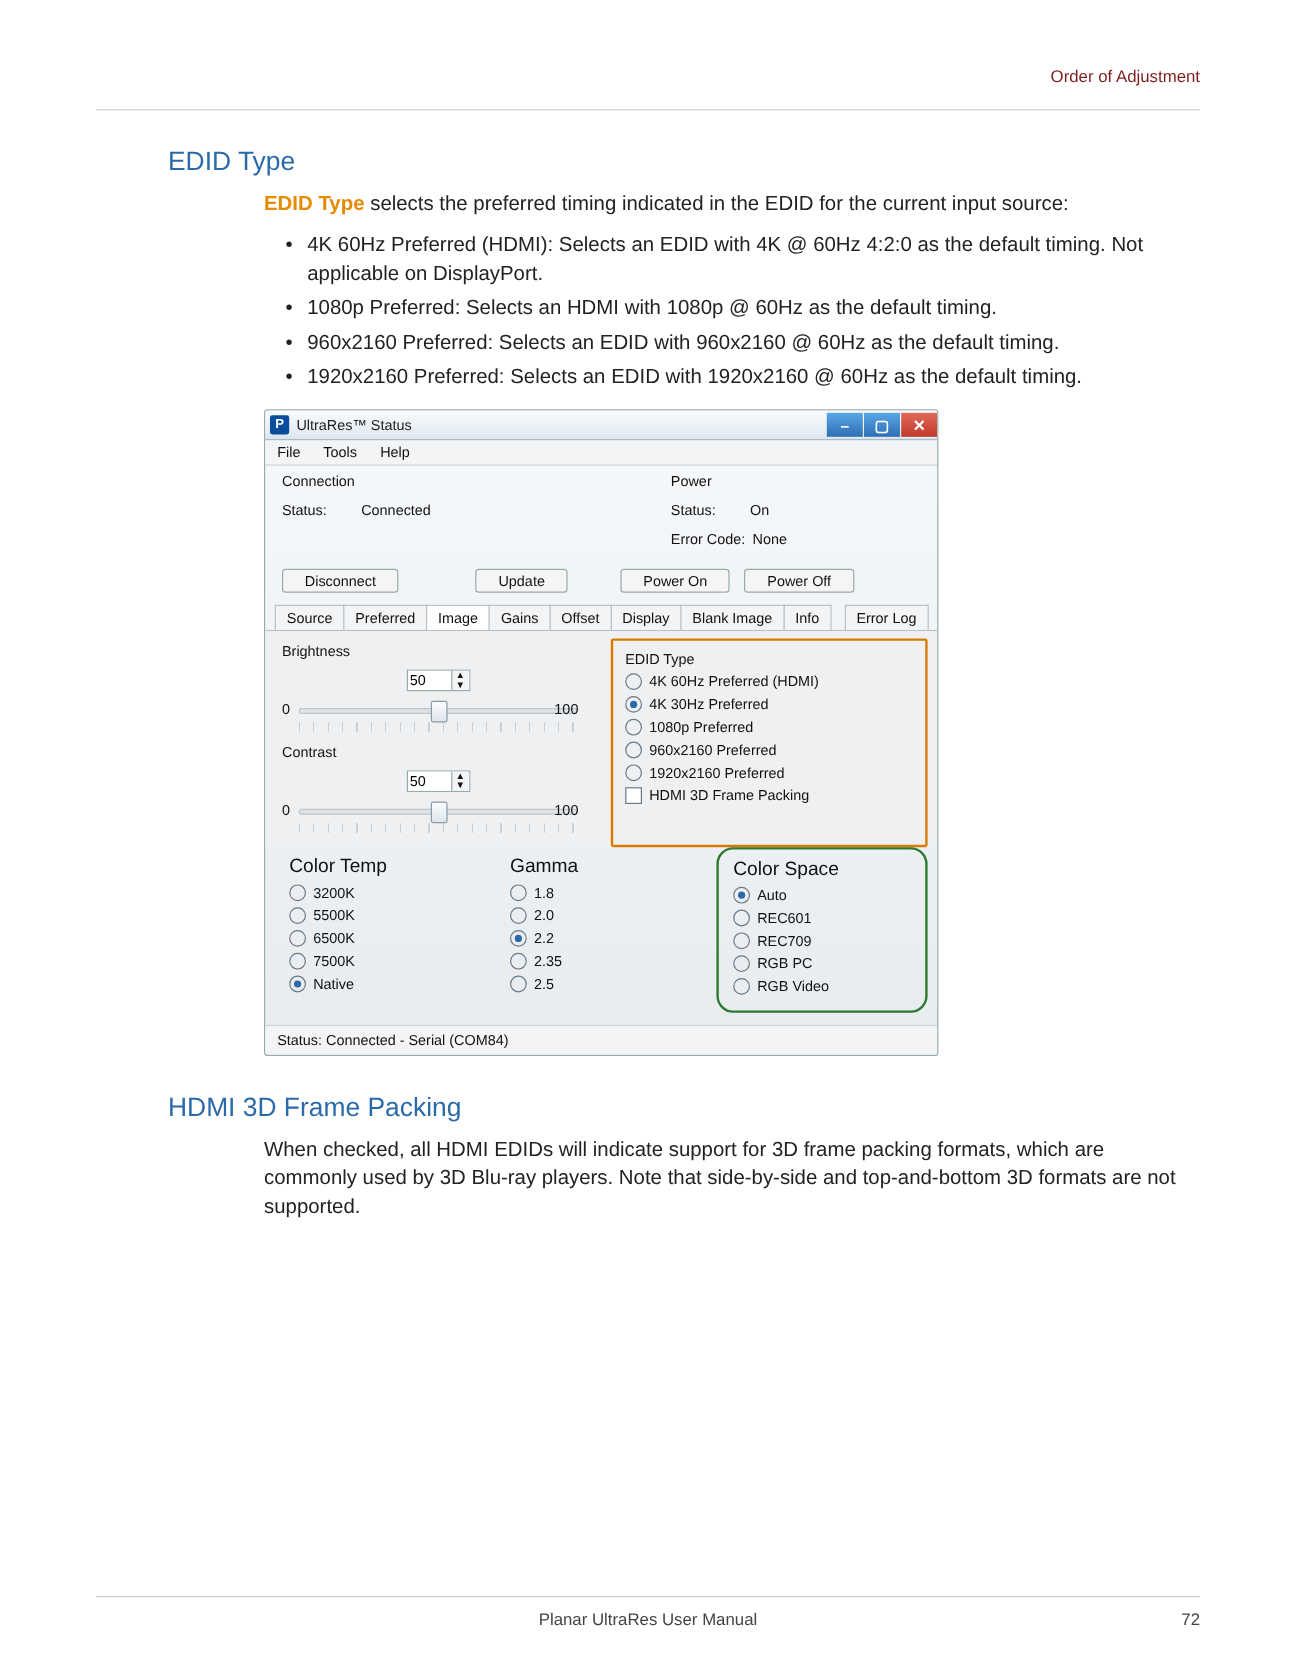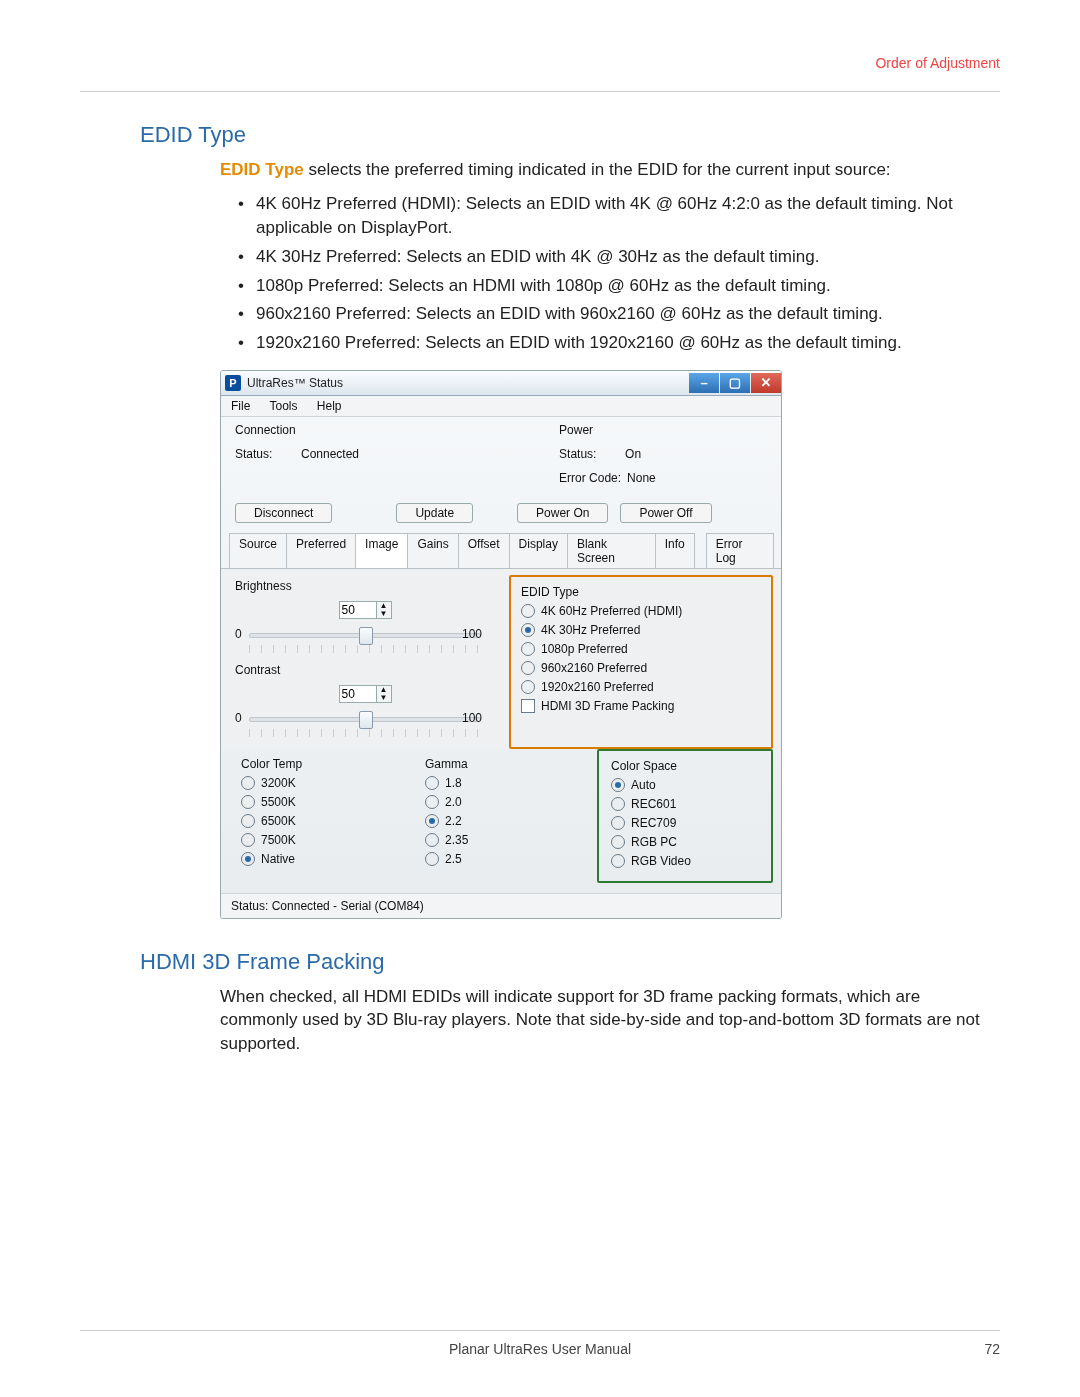--- a/index.html
+++ b/index.html
@@ -1,18 +1,18 @@
 <!DOCTYPE html>
 <html><head>
 <meta charset="utf-8">
 <style>
 html,body{margin:0;padding:0;background:#fff;color:#222;font-family:"Segoe UI",Arial,sans-serif}
 .page{width:1080px;height:1397px;box-sizing:border-box;padding:55px 80px 40px 80px;position:relative}
 .topline{border-top:1px solid #ccc;margin-top:20px}
-.header-right{text-align:right;font-size:14px;color:#ef4444;margin-bottom:4px}
+.header-right{text-align:right;font-size:14px;color:#7f1d1d;margin-bottom:4px}
 .content{margin-left:60px;margin-right:14px}
 h2{font-family:"Segoe UI",Arial,sans-serif;font-weight:400;color:#2a6aa8;font-size:22px;margin:30px 0 10px 0}
 .body-indent{margin-left:80px}
 .lead{font-size:17px;line-height:1.4;margin:0 0 10px 0}
 .term{color:#e68a00;font-weight:700}
 ul.bullets{list-style:none;padding:0;margin:0 0 14px 18px}
 ul.bullets li{font-size:17px;line-height:1.45;margin:4px 0;position:relative;padding-left:18px}
 ul.bullets li:before{content:"•";position:absolute;left:0;top:0;color:#222}
 .shot{width:560px;margin:10px 0 20px 0;border:1px solid #9aa;border-radius:3px;overflow:hidden;font-size:12px;color:#111;background:linear-gradient(#f6f8fa,#e8ecef)}
 .tb{height:24px;background:linear-gradient(#fafcff,#dde6ee);border-bottom:1px solid #9ab;display:flex;align-items:center;justify-content:space-between;padding:0 0 0 4px}
@@ -52,42 +52,41 @@
 .slider .minv{position:absolute;left:0;top:2px;font-size:12px}
 .slider .maxv{position:absolute;right:13px;top:2px;font-size:12px}
 .ticks{height:8px;margin:0 14px;background:repeating-linear-gradient(to right,#c8ced4 0,#c8ced4 1px,transparent 1px,transparent 12px)}
 .opt{display:flex;align-items:center;gap:6px;margin:5px 0;font-size:12px}
 .radio{width:12px;height:12px;border:1px solid #6a7a88;border-radius:50%;display:flex;align-items:center;justify-content:center}
 .radio.sel:after{content:"";width:6px;height:6px;background:#2a6aa8;border-radius:50%}
 .chk{width:12px;height:12px;border:1px solid #6a7a88;background:#fff}
 .grp2{margin-top:10px}
 .bottom-row{display:flex;padding:0 8px 10px 8px;gap:12px}
 .panel{flex:1;padding:8px 12px}
-.panel .ptitle{font-size:12px;margin-bottom:0}
-.panel.colorspace{border:2px solid #2d7a33;border-radius:2px}
+.panel .ptitle{font-size:16px;margin-bottom:0}
+.panel.colorspace{border:2px solid #2d7a33;border-radius:14px}
 .status{border-top:1px solid #cfd5da;padding:5px 10px;font-size:12px;background:#f2f4f6}
 .footer{position:absolute;left:80px;right:80px;bottom:40px;border-top:1px solid #ccc;padding-top:10px;display:flex;justify-content:space-between;font-size:14px;color:#444}
 .footer .c{position:absolute;left:0;right:0;text-align:center}
 </style>
 </head>
 <body>
 
 <div class="page">
   <div class="header-right">Order of Adjustment</div>
   <div class="topline"></div>
 
   <div class="content">
     <h2>EDID Type</h2>
     <div class="body-indent">
       <p class="lead">
         <span class="term">EDID Type</span><span> selects the preferred timing indicated in the EDID for the current input source:</span>
       </p>
       <ul class="bullets">
         <li>4K 60Hz Preferred (HDMI): Selects an EDID with 4K @ 60Hz 4:2:0 as the default timing. Not applicable on DisplayPort.</li>
-        <li>4K 30Hz Preferred: Selects an EDID with 4K @ 30Hz as the default timing.</li>
         <li>1080p Preferred: Selects an HDMI with 1080p @ 60Hz as the default timing.</li>
         <li>960x2160 Preferred: Selects an EDID with 960x2160 @ 60Hz as the default timing.</li>
         <li>1920x2160 Preferred: Selects an EDID with 1920x2160 @ 60Hz as the default timing.</li>
       </ul>
 
       <div class="shot">
         <div class="tb">
           <div class="left">
             <span class="ico">P</span>
             <span class="title">UltraRes™ Status</span>
@@ -135,21 +134,21 @@
           <span class="btn">Power Off</span>
         </div>
 
         <div class="tabs">
           <span class="tab">Source</span>
           <span class="tab">Preferred</span>
           <span class="tab active">Image</span>
           <span class="tab">Gains</span>
           <span class="tab">Offset</span>
           <span class="tab">Display</span>
-          <span class="tab">Blank Screen</span>
+          <span class="tab">Blank Image</span>
           <span class="tab">Info</span>
           <span class="spacer"></span>
           <span class="tab">Error Log</span>
         </div>
 
         <div class="body">
           <div class="col colL">
             <div class="sect-title">Brightness</div>
             <div style="text-align:center">
               <span class="spin">

